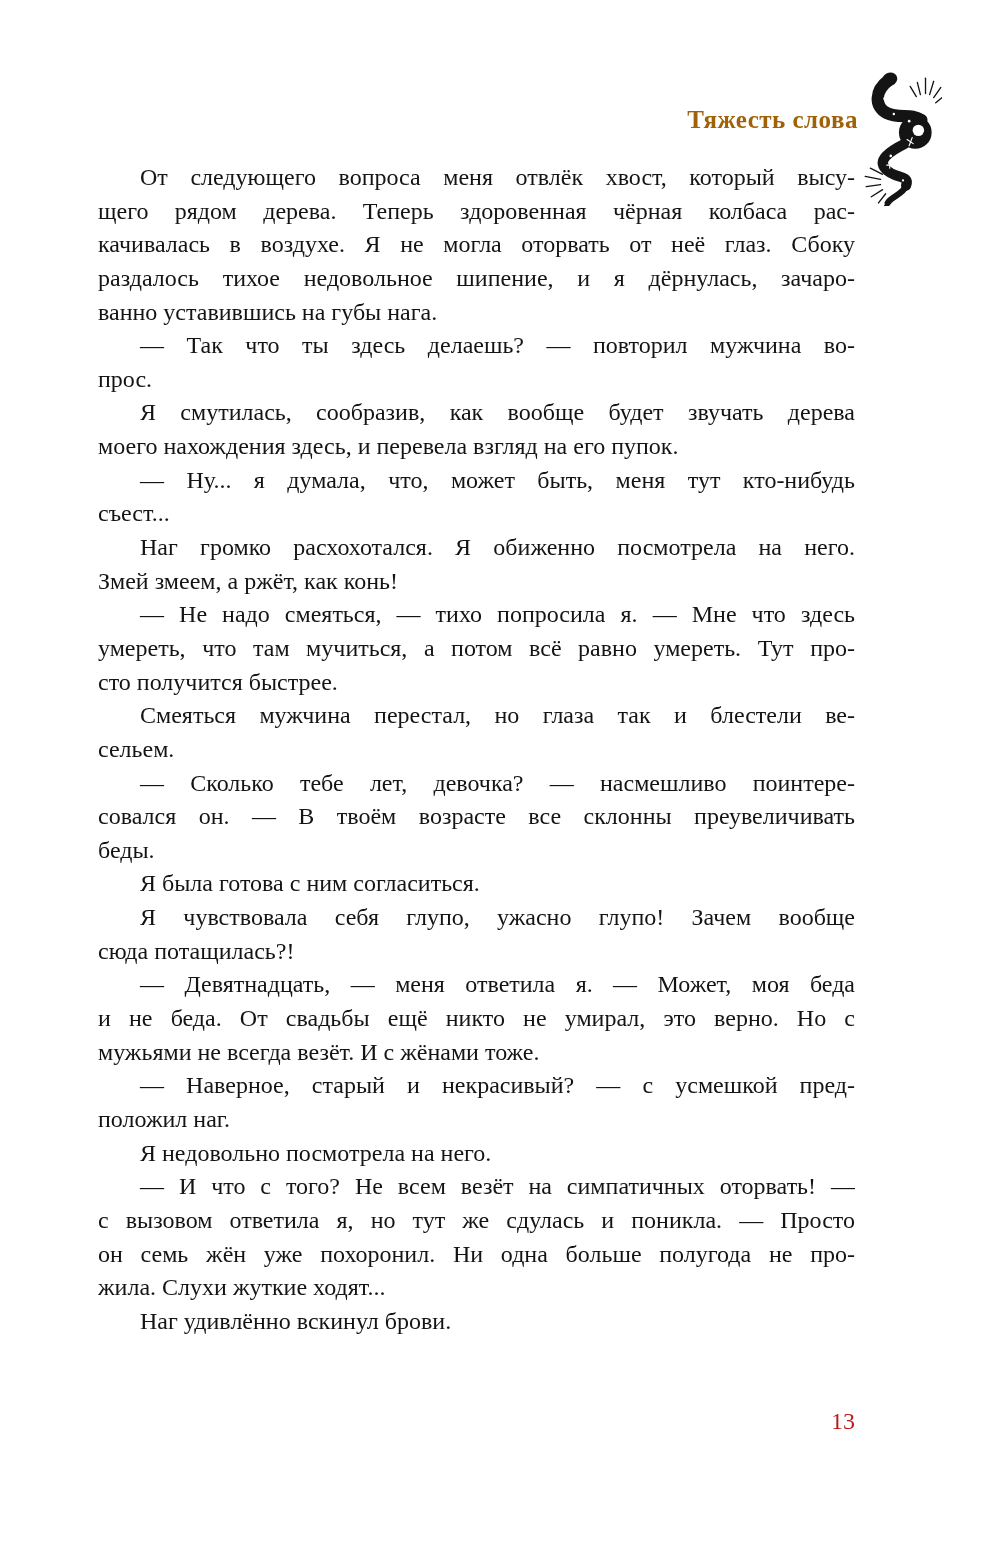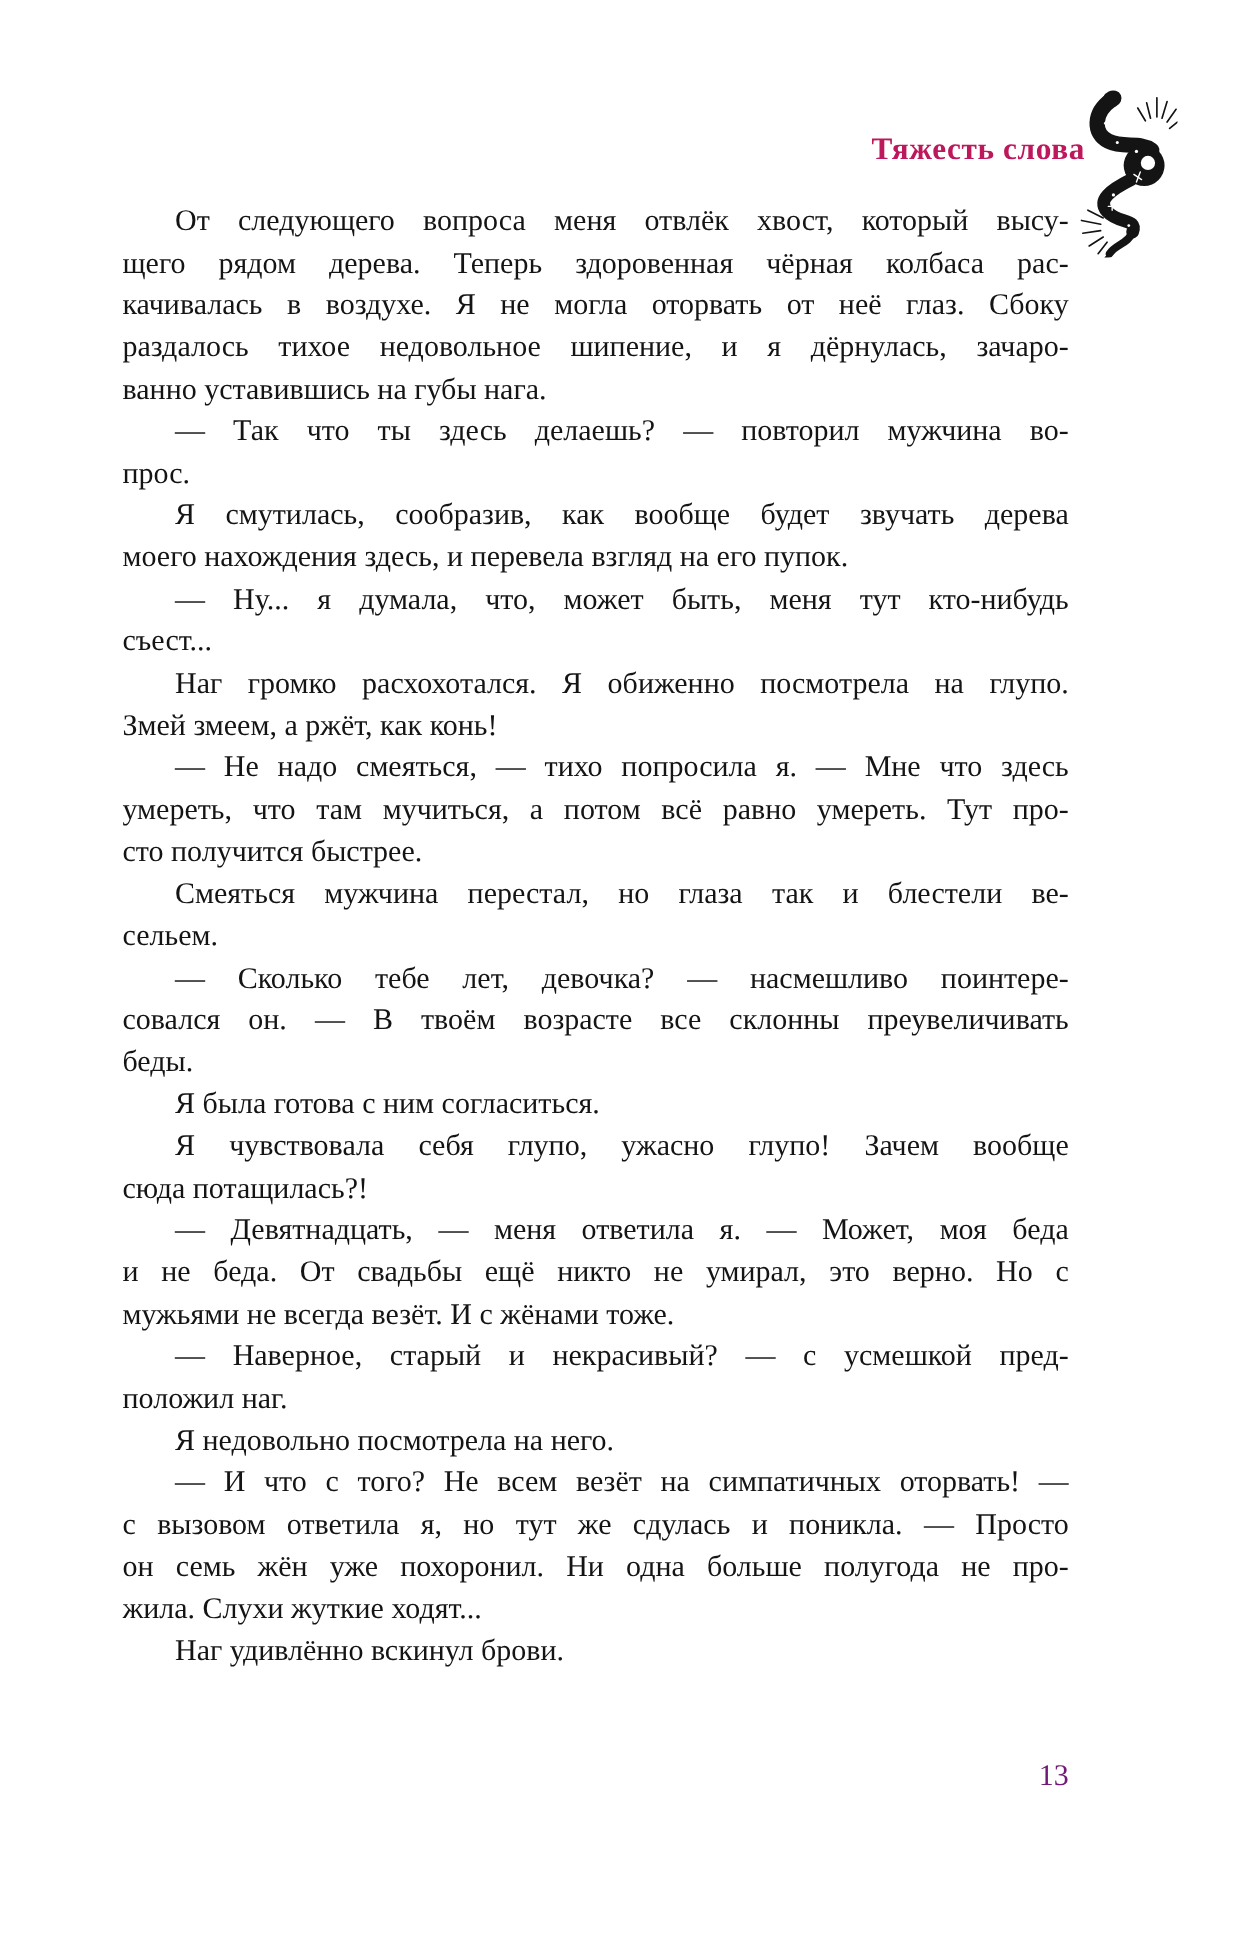--- a/index.html
+++ b/index.html
@@ -12,27 +12,27 @@
     width: 1000px;
     height: 1552px;
     background: #ffffff;
     color: #141414;
     font-family: "Liberation Serif", "DejaVu Serif", serif;
     overflow: hidden;
   }
   .running-title {
     position: absolute;
     top: 106px;
-    right: 132px;
+    right: 142px;
     width: 600px;
     text-align: right;
     font-size: 25px;
     font-weight: bold;
     letter-spacing: 0.5px;
-    color: #be185d;
+    color: #a16207;
   }
   .ornament {
     position: absolute;
     top: 68px;
     right: 58px;
     width: 80px;
     height: 138px;
   }
   .body-text {
     position: absolute;
@@ -61,21 +61,21 @@
   .line.last {
     text-align-last: left;
   }
   .page-number {
     position: absolute;
     top: 1408px;
     right: 145px;
     width: 200px;
     text-align: right;
     font-size: 24px;
-    color: #701a75;
+    color: #b91c1c;
   }
 </style>
 </head>
 <body>
 
 <div class="page">
 
   <div class="running-title">Тяжесть слова</div>
 
   <svg class="ornament" viewBox="0 0 78 135" xmlns="http://www.w3.org/2000/svg">
@@ -138,21 +138,21 @@
       </div>
       <div class="paragraph">
         <div class="line first">Я смутилась, сообразив, как вообще будет звучать дерева</div>
         <div class="line last">моего нахождения здесь, и перевела взгляд на его пупок.</div>
       </div>
       <div class="paragraph">
         <div class="line first">— Ну... я думала, что, может быть, меня тут кто-нибудь</div>
         <div class="line last">съест...</div>
       </div>
       <div class="paragraph">
-        <div class="line first">Наг громко расхохотался. Я обиженно посмотрела на глупо.</div>
+        <div class="line first">Наг громко расхохотался. Я обиженно посмотрела на него.</div>
         <div class="line last">Змей змеем, а ржёт, как конь!</div>
       </div>
       <div class="paragraph">
         <div class="line first">— Не надо смеяться, — тихо попросила я. — Мне что здесь</div>
         <div class="line">умереть, что там мучиться, а потом всё равно умереть. Тут про-</div>
         <div class="line last">сто получится быстрее.</div>
       </div>
       <div class="paragraph">
         <div class="line first">Смеяться мужчина перестал, но глаза так и блестели ве-</div>
         <div class="line last">сельем.</div>

